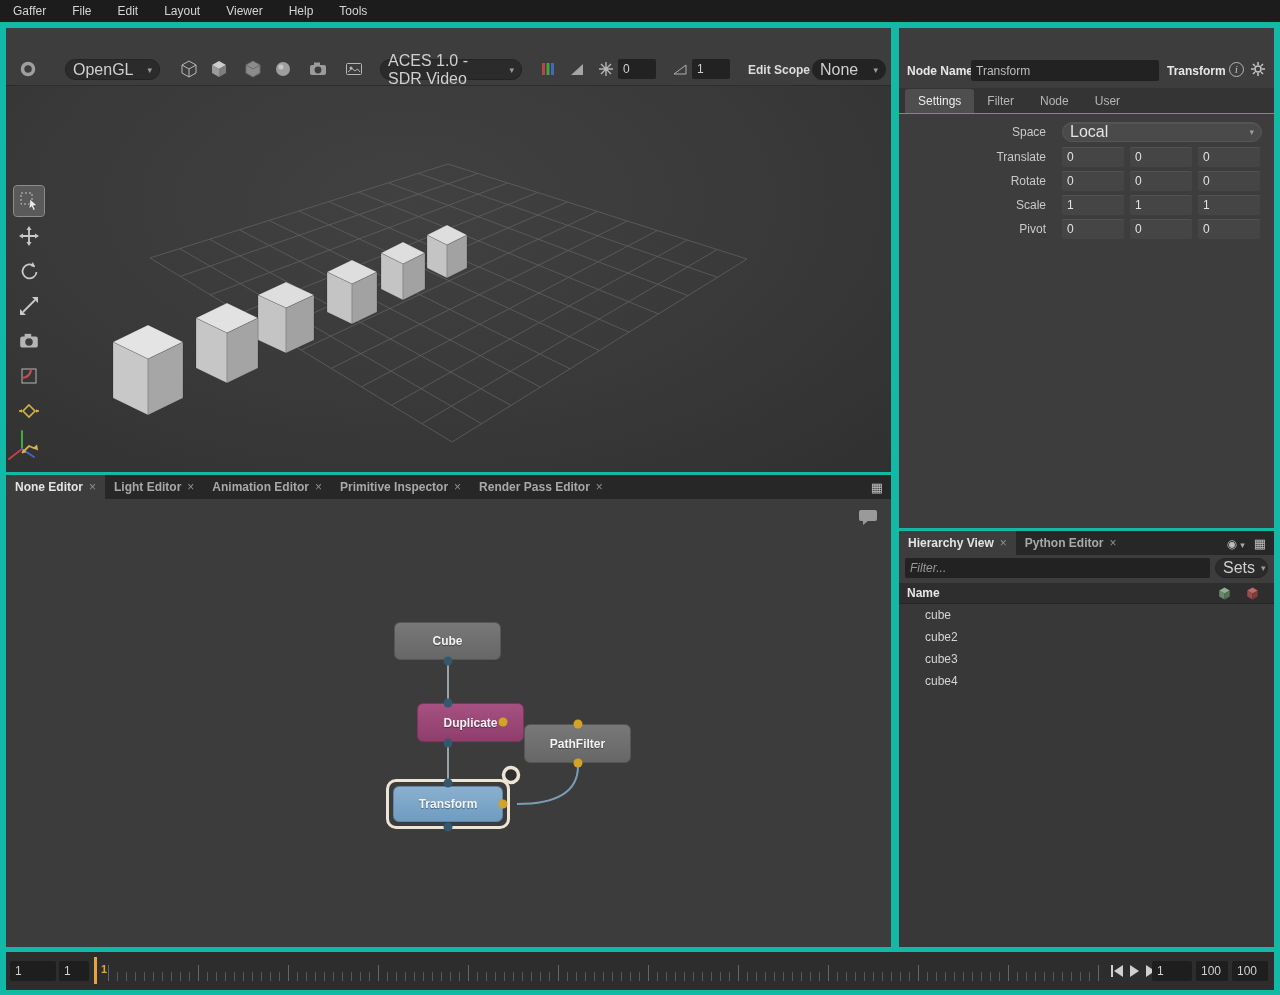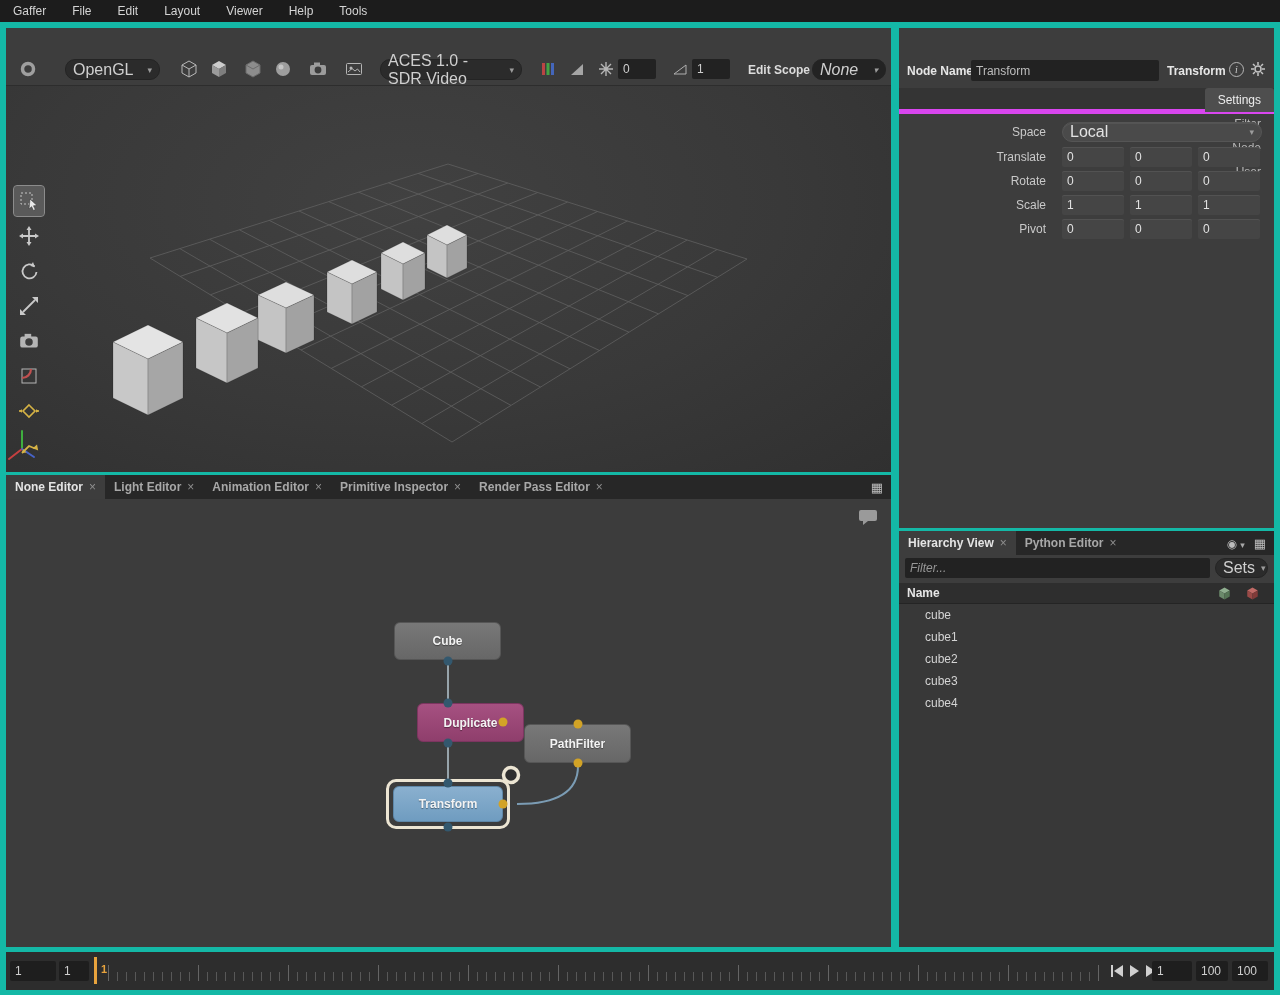--- a/index.html
+++ b/index.html
@@ -48,21 +48,21 @@
   .gnode { position:absolute; display:flex; align-items:center; justify-content:center; border-radius:6px; font-size:12px; font-weight:bold; color:#f3f3f3; text-shadow:0 1px 1px rgba(0,0,0,.4); }
   .gnode.gray { background:linear-gradient(#787878,#676767); border:1px solid #565656; }
   .gnode.magenta { background:linear-gradient(#a65181,#8f3e6c); border:1px solid #7c3560; }
   .gnode.blue { background:linear-gradient(#8ab0cf,#6f9cc0); border:1px solid #5e87a8; }
   .selection-box { position:absolute; border:3px solid #ece5d3; border-radius:10px; background:#3c3c3c; padding:4px; }
   .selection-box .gnode { position:relative; width:100%; height:100%; }
   .graph-svg { position:absolute; top:24px; left:0; pointer-events:none; z-index:5; }
 
   
   .ne-label-col { position:absolute; left:0; width:155px; text-align:right; padding-right:8px; font-size:12px; color:#c9c9c9; line-height:20px; }
-  .subtabs { position:absolute; top:60px; left:0; right:0; height:26px; background:#343434; border-bottom:5px solid #d946ef; display:flex; align-items:flex-end; padding-left:6px;flex-direction:column; }
+  .subtabs { position:absolute; top:60px; left:0; right:0; height:26px; background:#343434; border-bottom:1px solid #d946ef; display:flex; align-items:flex-end; padding-left:6px; }
   .subtab { padding:5px 13px; font-size:12px; color:#b5b5b5; border-radius:3px 3px 0 0; }
   .subtab.active { background:#4e4e4e; color:#ececec; }
   .info-icon { display:inline-flex; width:15px; height:15px; border:1px solid #b5b5b5; border-radius:50%; color:#cfcfcf; align-items:center; justify-content:center; font-size:10px; font-style:italic; font-family:"Liberation Serif",serif; }
   .info-icon::before { content:'i'; }
 
   
   .hv-header { position:absolute; left:0; right:0; top:52px; height:21px; background:#2e2e2e; border-bottom:1px solid #242424; display:flex; align-items:center; }
   .hv-list { position:absolute; left:0; right:0; top:73px; bottom:0; background:#383838; }
   .hv-row { height:22px; display:flex; align-items:center; padding-left:26px; font-size:12px; color:#d4d4d4; }
 
@@ -162,21 +162,21 @@
           </svg>
       </span>
       <input class="dark-field abs" style="left: 612px; top: 7px; width: 38px; height: 20px;" value="0">
       <span class="toolbtn" style="left:662px">
         <svg width="16" height="16">
             <path d="M2 13 14 13 14 4Z" fill="none" stroke="#b0b0b0"></path>
           </svg>
       </span>
       <input class="dark-field abs" style="left: 686px; top: 7px; width: 38px; height: 20px;" value="1">
       <span class="editscope-label" style="left:742px">Edit Scope</span>
-      <div class="dropdown abs" style="left:806px; top:7px; width:74px; height:21px; background:#232323;font-style:italic;">
+      <div class="dropdown abs" style="left:806px; top:7px; width:74px; height:21px; background:#232323;">
         <span>None</span>
       </div>
     </div>
 
     <div class="viewport">
       <svg width="885" height="386" viewBox="6 86 885 386">
         <path id="grid-lines" d="M150.0 258.0L452.0 442.0M448.0 164.0L150.0 258.0M179.8 248.6L481.5 423.7M477.9 173.5L180.2 276.4M209.6 239.2L511.0 405.4M507.8 183.0L210.4 294.8M239.4 229.8L540.5 387.1M537.7 192.5L240.6 313.2M269.2 220.4L570.0 368.8M567.6 202.0L270.8 331.6M299.0 211.0L599.5 350.5M597.5 211.5L301.0 350.0M328.8 201.6L629.0 332.2M627.4 221.0L331.2 368.4M358.6 192.2L658.5 313.9M657.3 230.5L361.4 386.8M388.4 182.8L688.0 295.6M687.2 240.0L391.6 405.2M418.2 173.4L717.5 277.3M717.1 249.5L421.8 423.6M448.0 164.0L747.0 259.0M747.0 259.0L452.0 442.0" stroke="#5e5e5e" stroke-width="1" fill="none" opacity="0.85"></path>
         <g stroke="rgba(0,0,0,0.25)" stroke-width="0.6">
 
           <g>
@@ -430,23 +430,20 @@
             <path d="M10 2 17 6 10 10 3 6Z" fill="#c06a66"></path>
             <path d="M3 6 10 10 10 18 3 14Z" fill="#9a4a47"></path>
             <path d="M17 6 17 14 10 18 10 10Z" fill="#813b39"></path>
           </svg>
       </span>
     </div>
 
     <div class="hv-list">
       <div class="hv-row">
           <span>cube</span>
-        </div>
-      <div class="hv-row">
-          <span>cube1</span>
         </div>
       <div class="hv-row">
           <span>cube2</span>
         </div>
       <div class="hv-row">
           <span>cube3</span>
         </div>
       <div class="hv-row">
           <span>cube4</span>
         </div>

